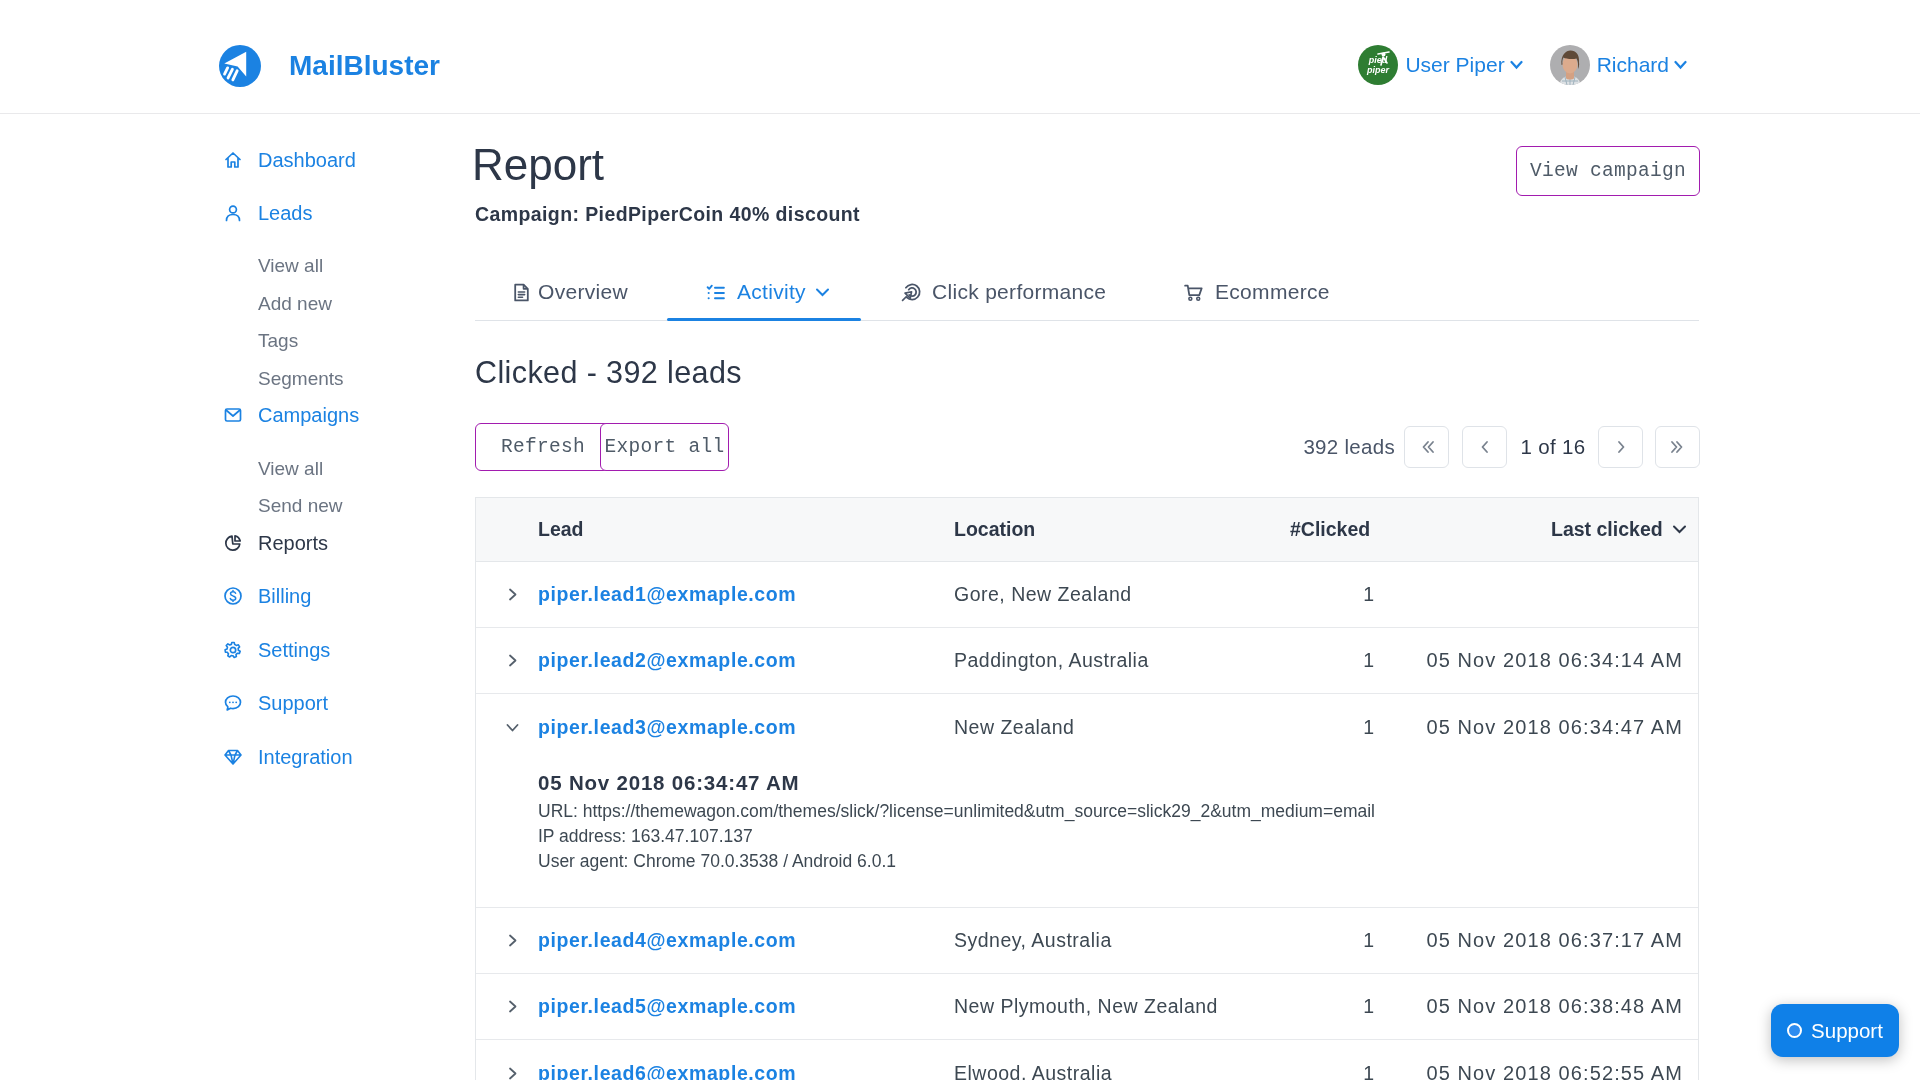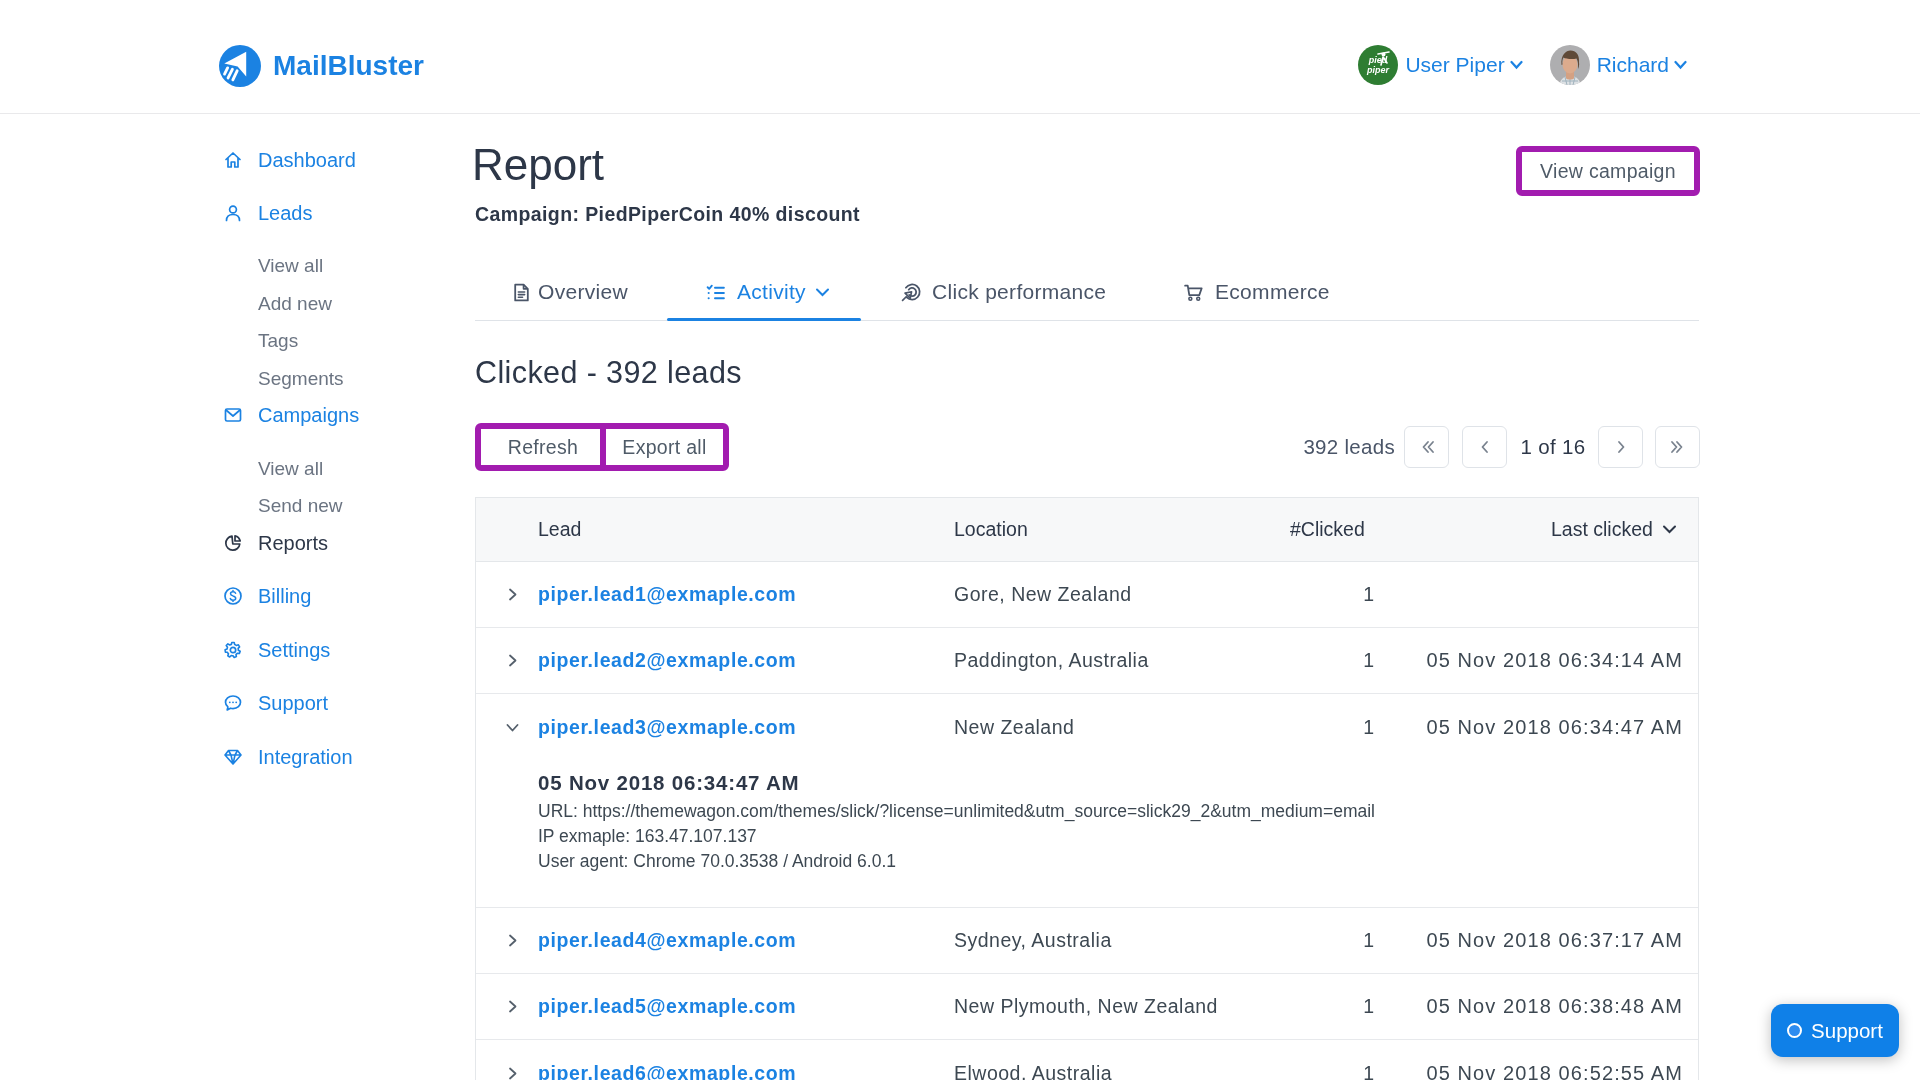--- a/index.html
+++ b/index.html
@@ -3,37 +3,37 @@
 <meta charset="utf-8">
 <style>
 * { margin:0; padding:0; box-sizing:border-box; }
 html,body { width:1920px; height:1080px; overflow:hidden; background:#fff;
   font-family:"Liberation Sans", sans-serif; }
 
 
 #header { position:absolute; left:0; top:0; width:1920px; height:114px;
   background:#fff; border-bottom:1px solid #e9e9eb; }
 #logo { position:absolute; left:219px; top:45px; display:flex; align-items:center; }
-#logo .word { margin-left:12px; font-size:28px; font-weight:bold; color:#1b82e2; letter-spacing:0px; }
+#logo .word { margin-left:28px; font-size:28px; font-weight:bold; color:#1b82e2; letter-spacing:0px; }
 #account { position:absolute; right:233px; top:45px; height:40px; display:flex; align-items:center; }
 #account .name { color:#1b82e2; font-size:21px; margin-left:7px; }
 #account .chev { margin-left:5px; }
 
 
 .nav-item { position:absolute; left:223px; display:flex; align-items:center; height:28px; }
 .nav-item .txt { margin-left:15px; font-size:20px; color:#1b82e2; }
 .nav-item.dark .txt { color:#2d3748; }
 .nav-sub { position:absolute; left:258px; font-size:19px; color:#6b7482; height:24px; display:flex; align-items:center;margin-top:16px; }
 
 
 #main { position:absolute; left:475px; top:113px; width:1224px; }
 h1.report { position:absolute; left:-3px; top:27px; font-size:44px; font-weight:500; color:#2d3748; }
 .campaign { position:absolute; left:0px; top:90px; font-size:19.5px; font-weight:bold; color:#2d3748; letter-spacing:0.4px; }
-.btn { border:6px solid #a21caf; border-radius:6px; background:#fff; color:#4f5b68;
-  display:flex; align-items:center; justify-content:center; font-size:19.5px; letter-spacing:0.3px; }
+.btn { border:1px solid #a21caf; border-radius:6px; background:#fff; color:#4f5b68;
+  display:flex; align-items:center; justify-content:center; font-size:19.5px; letter-spacing:0.3px;font-family:Liberation Mono, monospace; }
 #viewcampaign { position:absolute; left:1041px; top:33px; width:184px; height:50px; }
 
 
 #tabs { position:absolute; left:0; top:207px; width:1224px; height:0px; }
 .tab { position:absolute; top:-40px; display:flex; align-items:center; color:#4a5568; font-size:21px; letter-spacing:0.3px; }
 .tab svg { margin-right:11px; }
 .tab.active { color:#1b82e2; }
 #tabline { position:absolute; left:0; top:207px; width:1224px; height:1px; background:#dfe3e8; }
 #tabactive { position:absolute; left:192px; top:205px; width:194px; height:3px; background:#1b82e2; border-radius:2px; }
 
@@ -51,21 +51,21 @@
 #tbl { position:absolute; left:0; top:384px; width:1224px; border:1px solid #e4e7ea; }
 #tbl .thead { height:64px; background:#f7f8f9; border-bottom:1px solid #e4e7ea; position:relative; }
 .row { height:66px; border-bottom:1px solid #e7e9ec; position:relative; }
 .row:last-child { border-bottom:none; }
 .cell { position:absolute; top:0; height:100%; display:flex; align-items:center; font-size:19.5px; color:#3d4852; }
 .c-arrow { left:29px; }
 .c-lead { left:62px; font-weight:bold; color:#1b82e2; letter-spacing:0.6px; }
 .c-loc { left:478px; letter-spacing:0.5px; }
 .c-num { left:840px; width:58px; justify-content:flex-end; }
 .c-date { left:900px; width:307px; justify-content:flex-end; font-size:20px; letter-spacing:1.1px; }
-.th { font-weight:normal; color:#2d3748; font-size:19.5px; }
+.th { font-weight:bold; color:#2d3748; font-size:19.5px; }
 #expand { border-bottom:1px solid #e7e9ec; position:relative; height:148px; }
 #expand .dt { position:absolute; left:62px; top:11px; font-size:20.5px; font-weight:bold; color:#2d3748; letter-spacing:0.8px; }
 #expand .line { position:absolute; left:62px; font-size:17.5px; color:#3d4852; }
 
 
 #fab { position:absolute; left:1771px; top:1004px; width:128px; height:53px; background:#0f80e8;
   border-radius:12px; display:flex; align-items:center; justify-content:center;
   color:#fff; font-size:20.5px; box-shadow:0 3px 14px rgba(0,0,0,0.25); }
 #fab .ring { width:15px; height:15px; border:2.5px solid #fff; border-radius:50%; margin-right:9px; background:#2d8cf0; }
 </style>
@@ -266,21 +266,21 @@
           </svg>
         </div>
         <div class="cell c-lead">piper.lead3@exmaple.com</div>
         <div class="cell c-loc">New Zealand</div>
         <div class="cell c-num">1</div>
         <div class="cell c-date">05 Nov 2018 06:34:47 AM</div>
       </div>
     <div id="expand">
       <div class="dt">05 Nov 2018 06:34:47 AM</div>
       <div class="line" style="top:41px">URL: https://themewagon.com/themes/slick/?license=unlimited&amp;utm_source=slick29_2&amp;utm_medium=email</div>
-      <div class="line" style="top:66px">IP exmaple: 163.47.107.137</div>
+      <div class="line" style="top:66px">IP address: 163.47.107.137</div>
       <div class="line" style="top:91px">User agent: Chrome 70.0.3538 / Android 6.0.1</div>
     </div>
     <div class="row" id="r4">
         <div class="cell c-arrow">
           <svg width="15" height="15" viewBox="0 0 15 15">
             <path d="M5 2.5 L10.5 7.5 L5 12.5" fill="none" stroke="#55606c" stroke-width="1.8" stroke-linecap="round" stroke-linejoin="round"></path>
           </svg>
         </div>
         <div class="cell c-lead">piper.lead4@exmaple.com</div>
         <div class="cell c-loc">Sydney, Australia</div>

